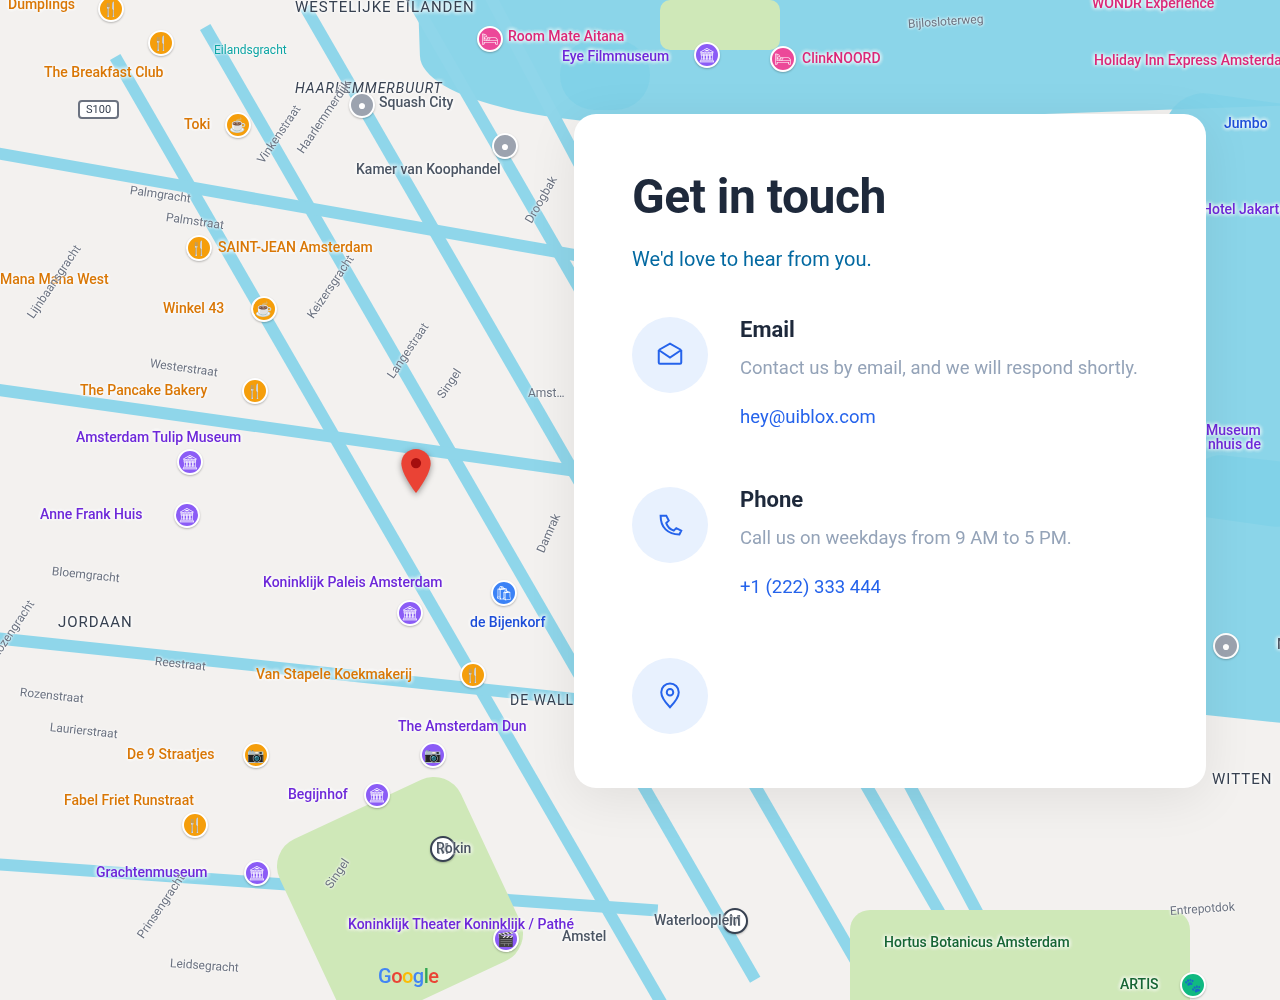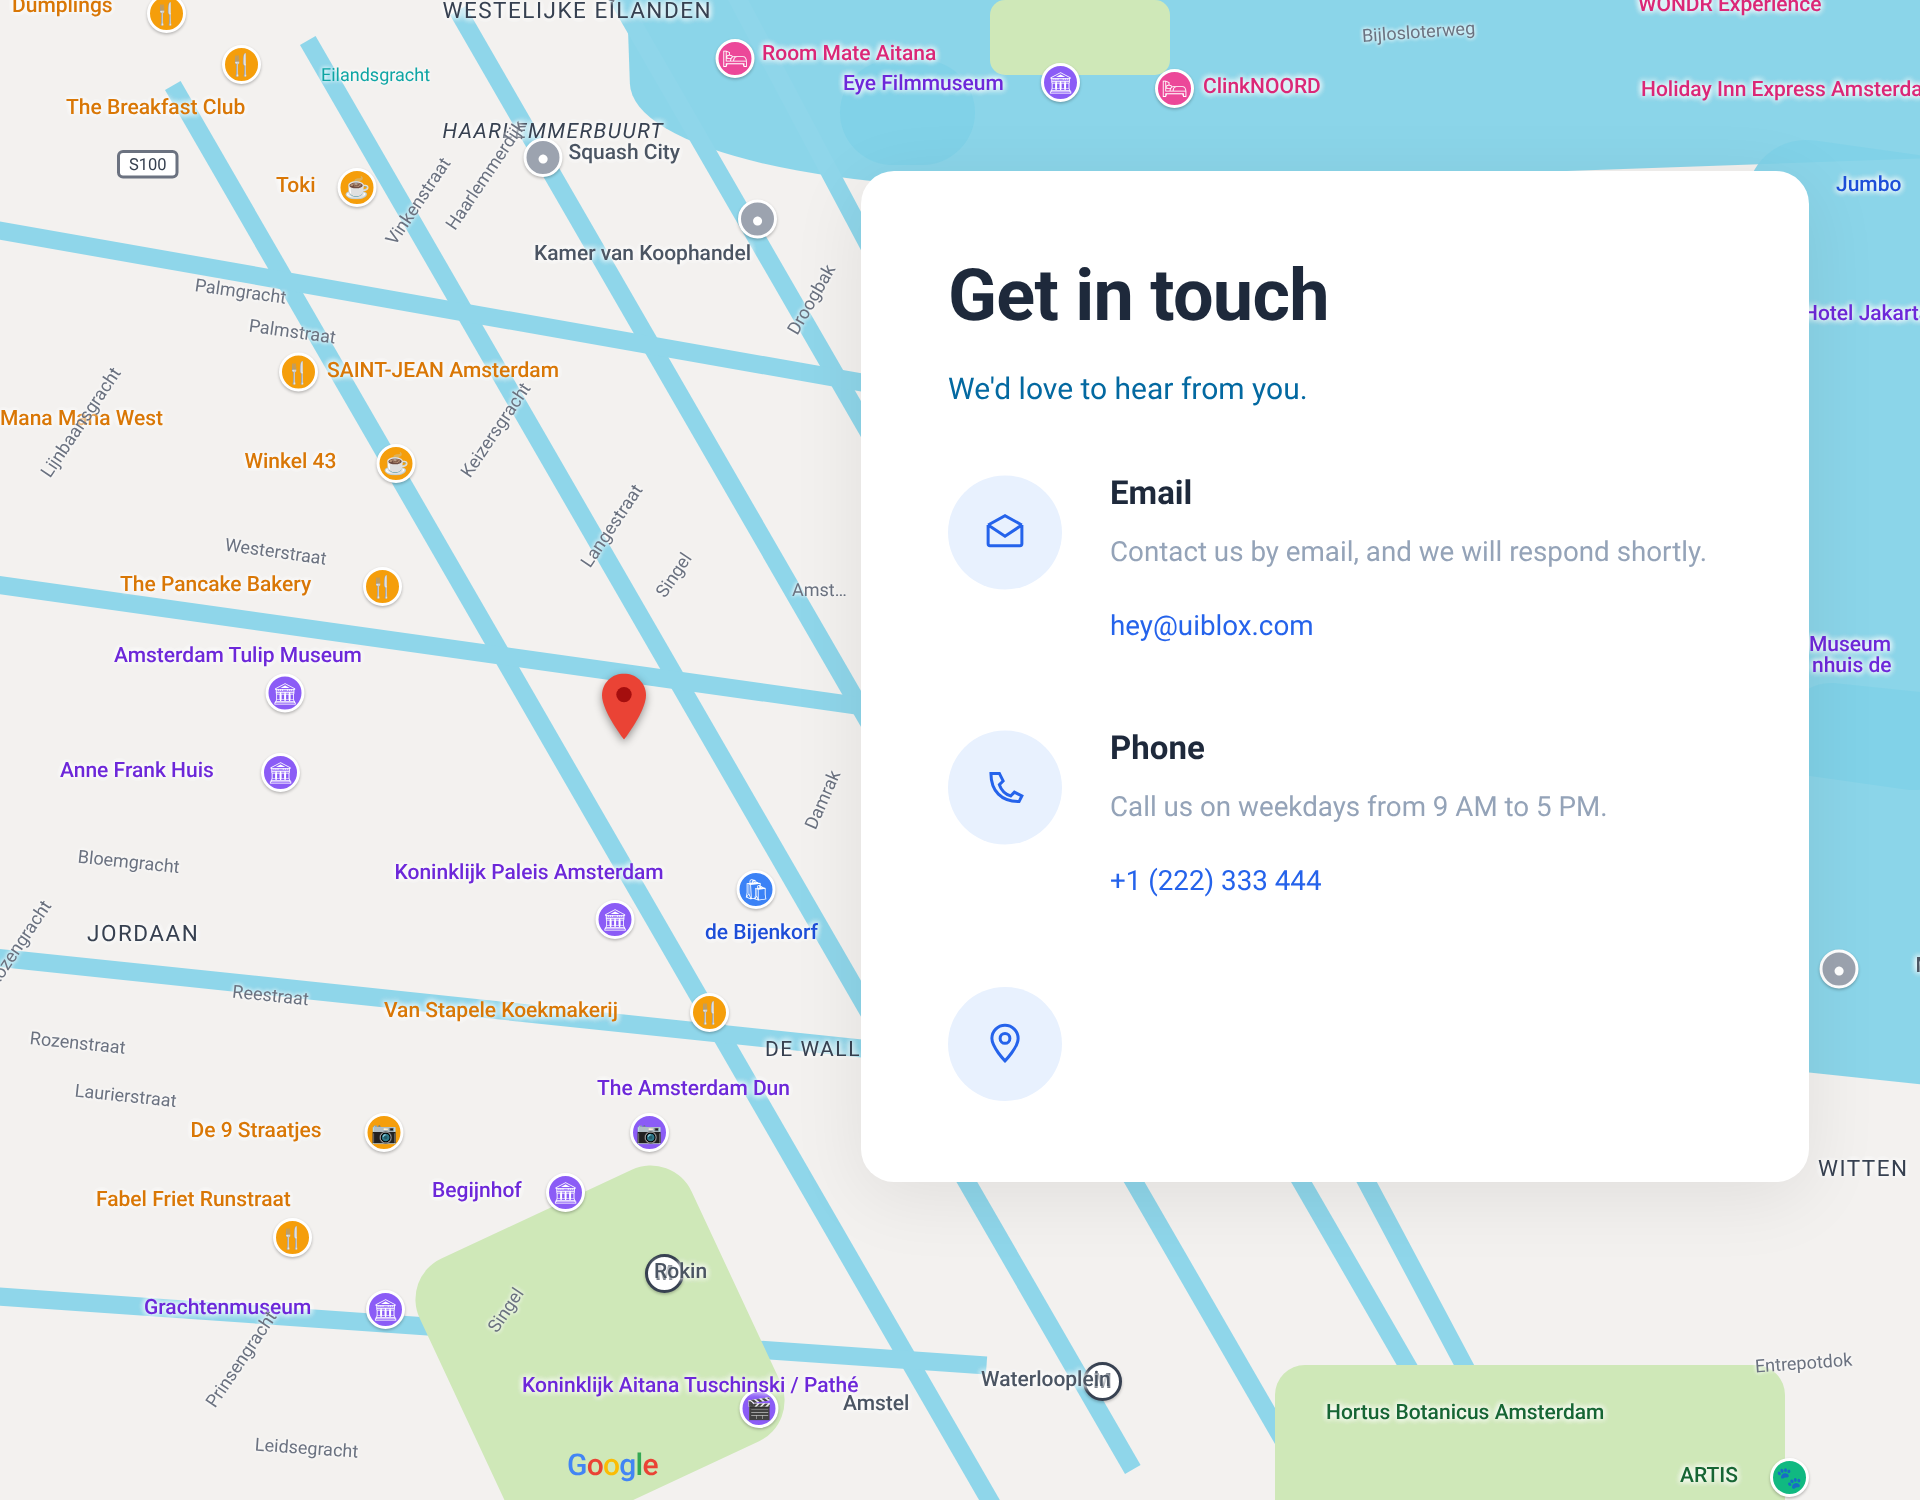--- a/index.html
+++ b/index.html
@@ -140,21 +140,21 @@
   <div class="poi-dot poi-purple" style="left:420px; top:742px;">📷</div>
   <div class="map-text t-purple" style="left:398px; top:718px;">The Amsterdam Dun</div>
 
   <div class="poi-dot poi-purple" style="left:364px; top:782px;">🏛</div>
   <div class="map-text t-purple" style="left:288px; top:786px;">Begijnhof</div>
 
   <div class="poi-dot poi-purple" style="left:244px; top:860px;">🏛</div>
   <div class="map-text t-purple" style="left:96px; top:864px;">Grachtenmuseum</div>
 
   <div class="poi-dot poi-purple" style="left:493px; top:926px;">🎬</div>
-  <div class="map-text t-purple" style="left:348px; top:916px; text-align:center; width:138px;">Koninklijk Aitana Tuschinski / Pathé</div>
+  <div class="map-text t-purple" style="left:348px; top:916px; text-align:center; width:138px;">Koninklijk Theater Koninklijk / Pathé</div>
 
   <div class="map-text t-purple" style="left:1202px; top:201px;">Hotel Jakarta</div>
   <div class="map-text t-purple" style="left:1206px; top:422px;">Museum</div>
   <div class="map-text t-purple" style="left:1208px; top:436px;">nhuis de</div>
 
   <div class="poi-dot poi-blue" style="left:491px; top:580px;">🛍</div>
   <div class="map-text t-blue" style="left:470px; top:614px;">de Bijenkorf</div>
   <div class="map-text t-blue" style="left:1224px; top:115px;">Jumbo</div>
 
   <div class="poi-dot poi-pink" style="left:477px; top:26px;">🛏</div>

